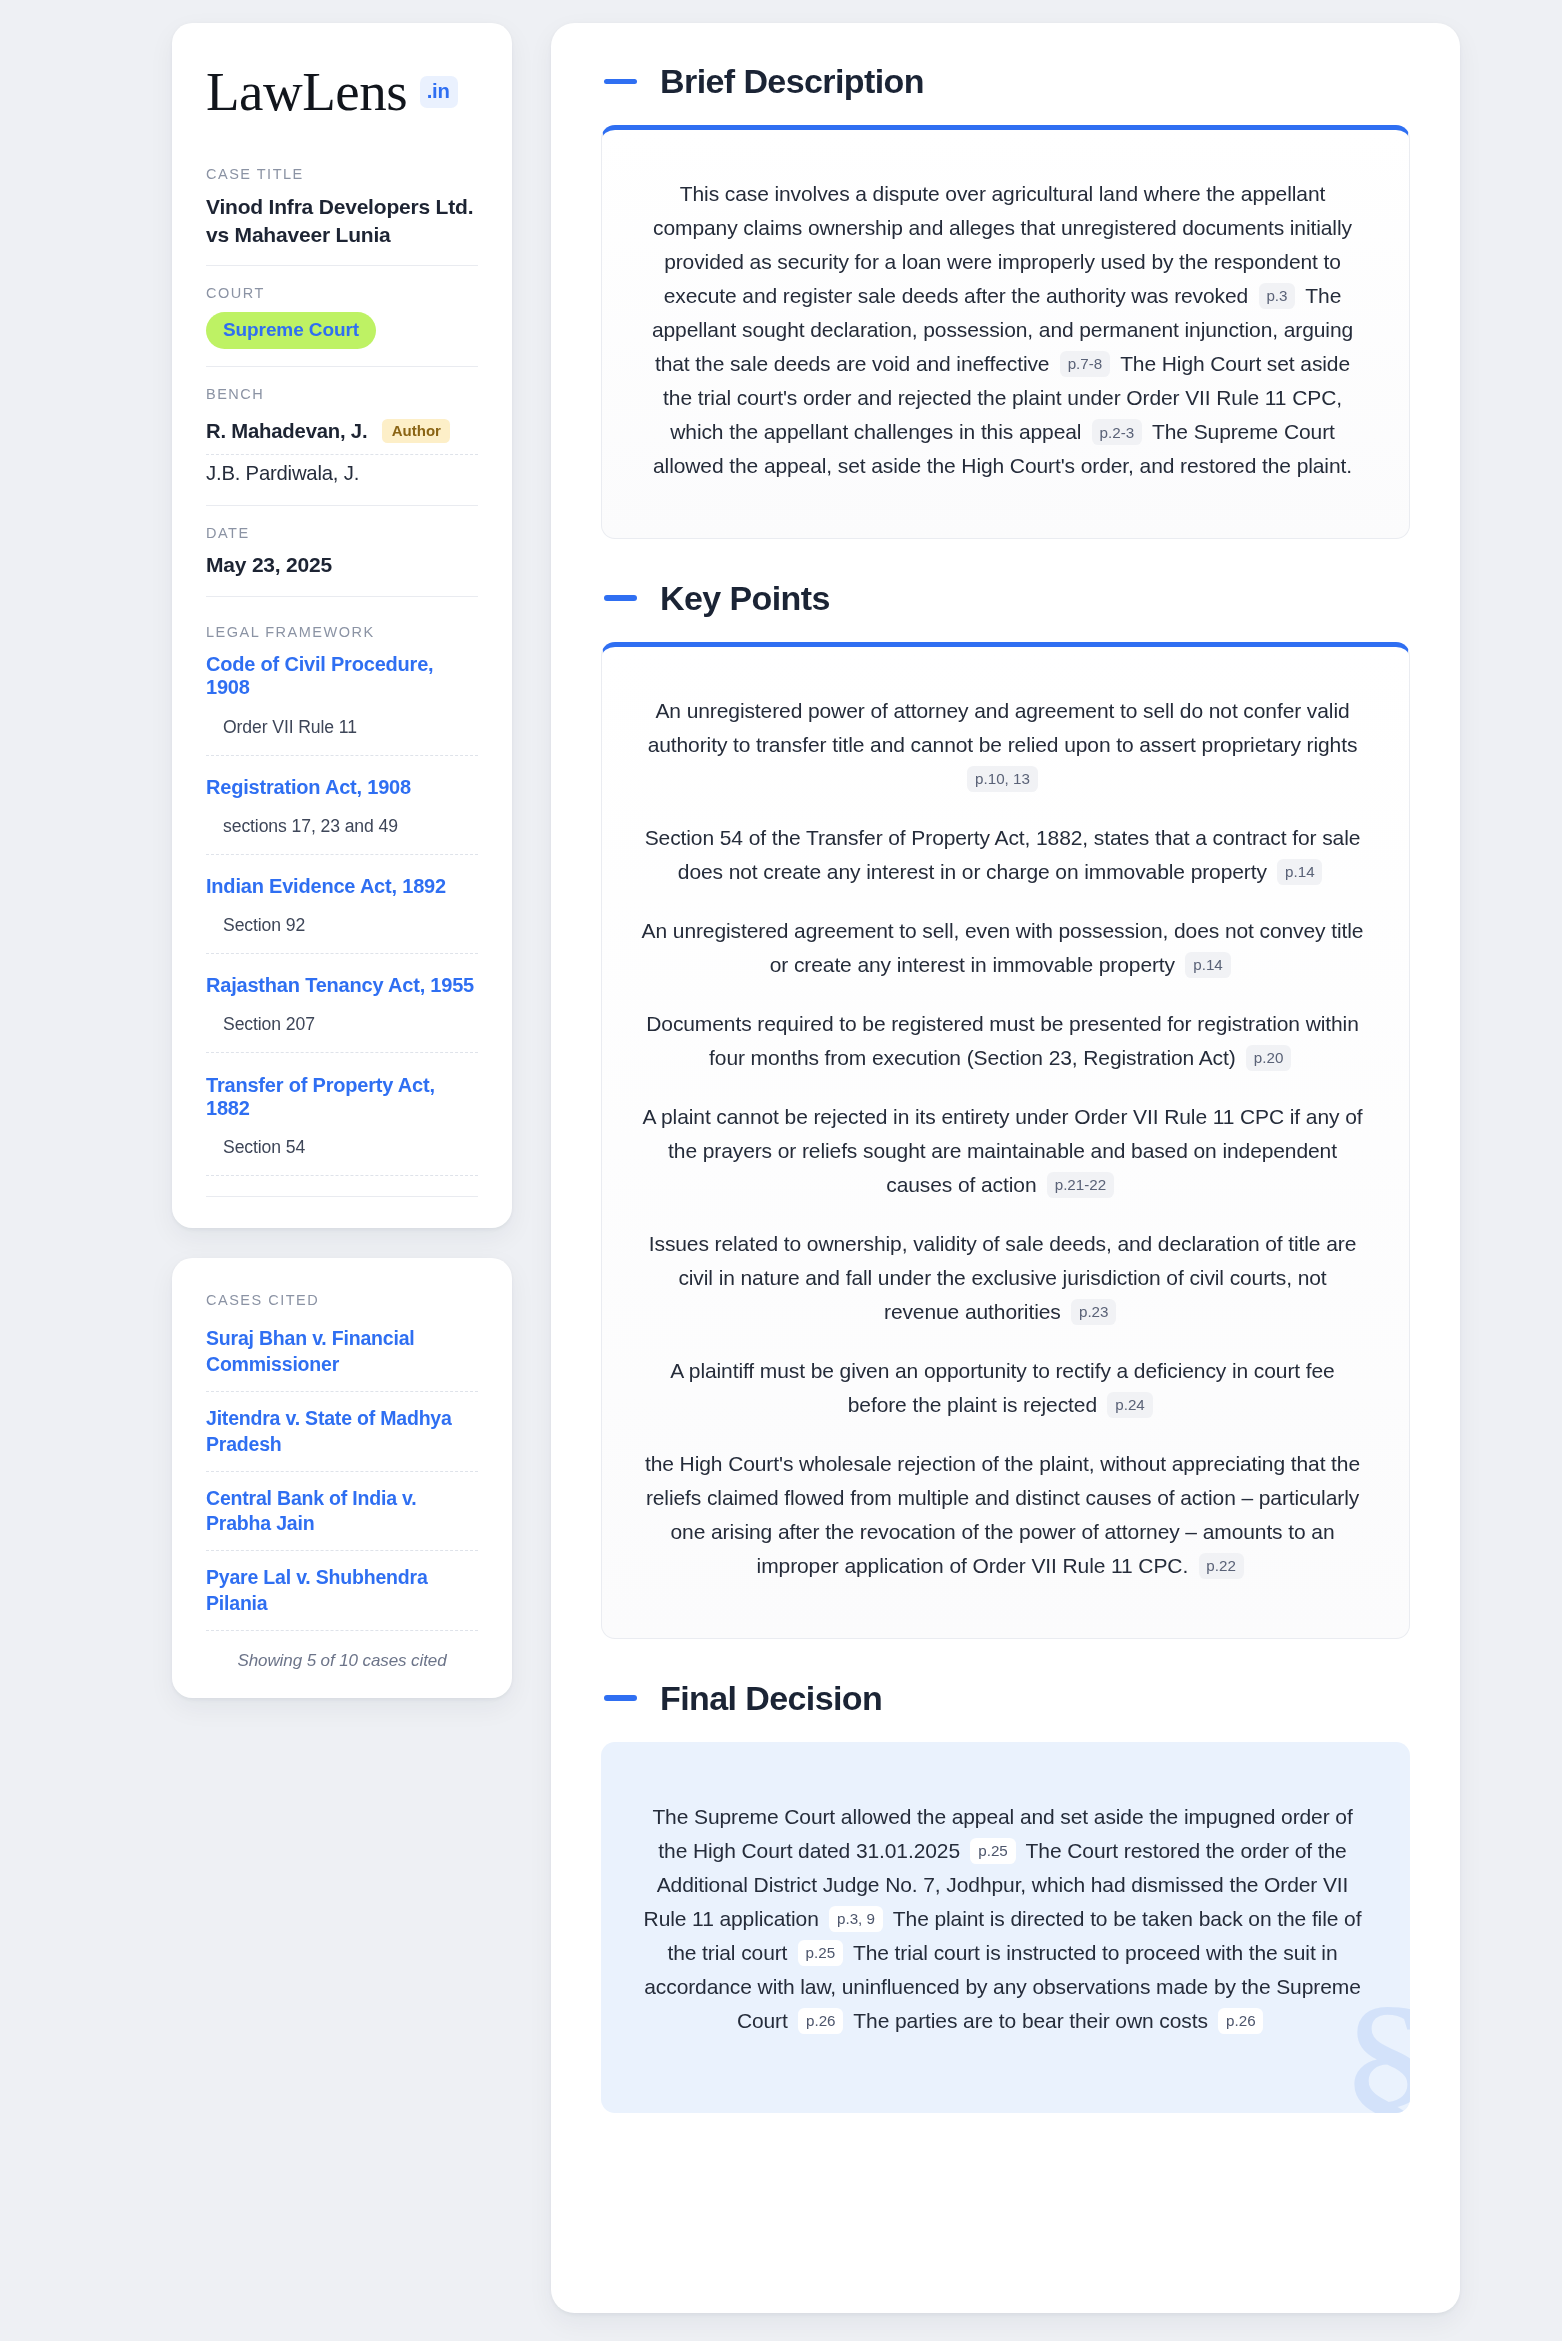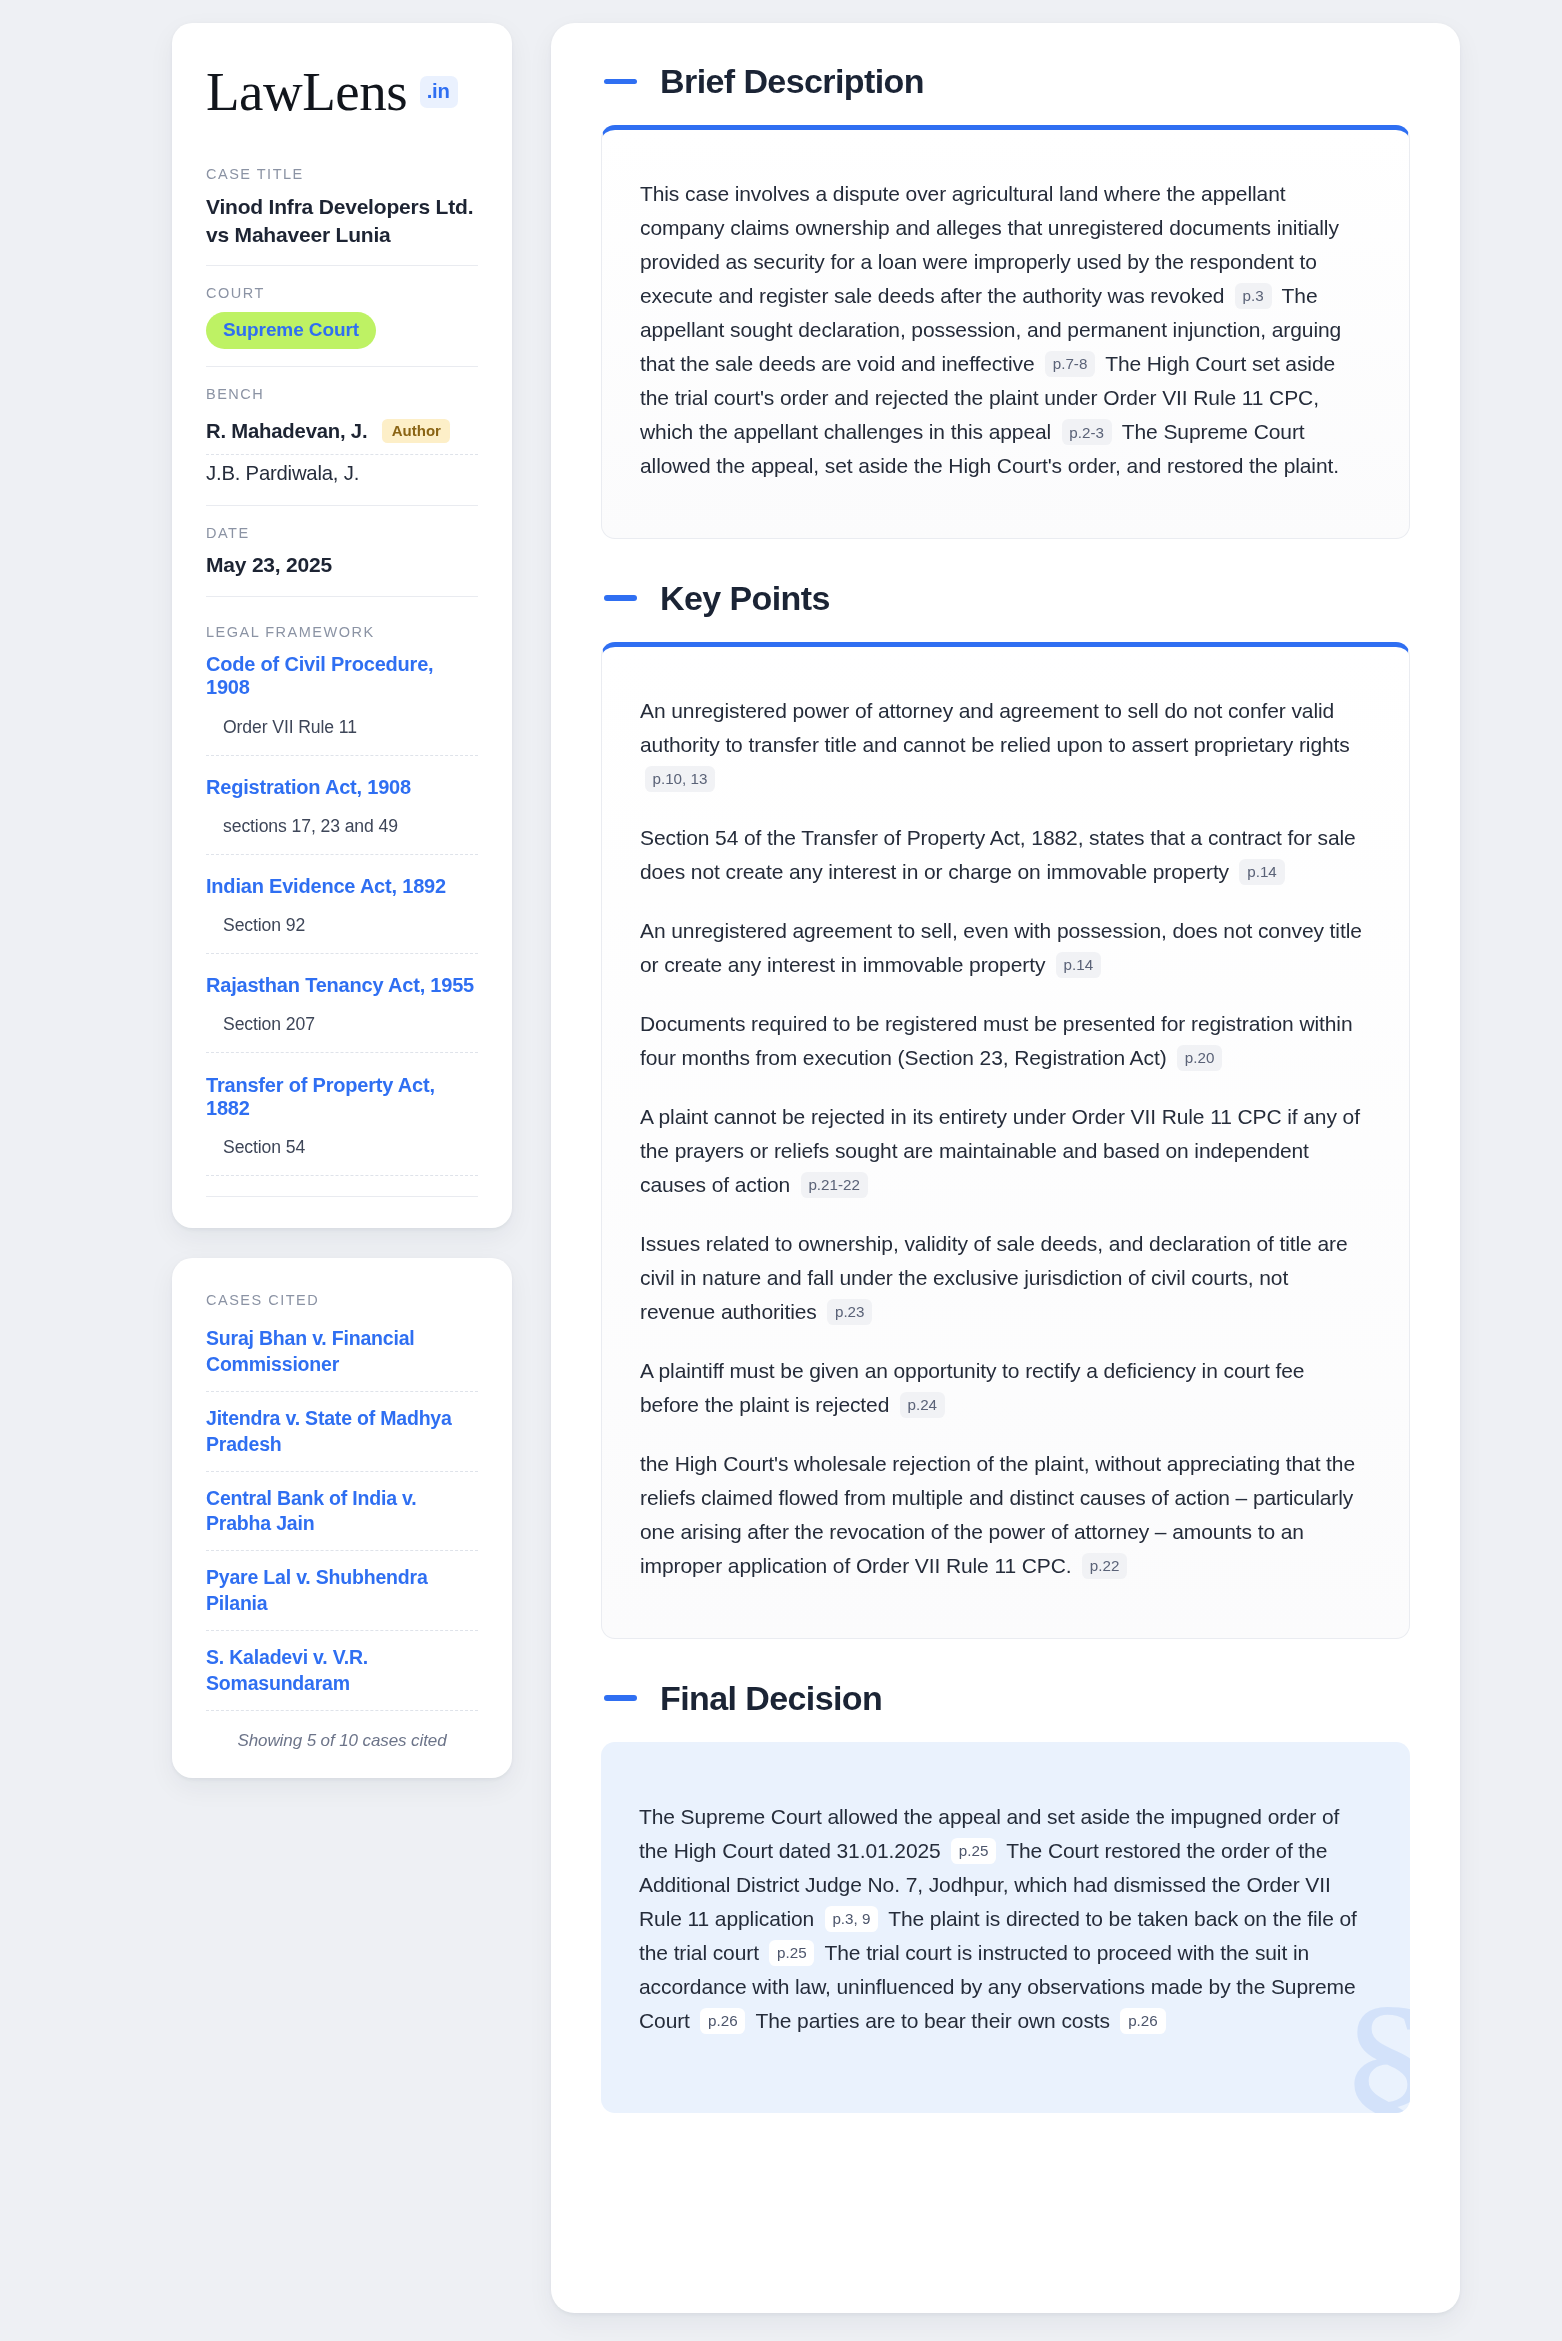--- a/index.html
+++ b/index.html
@@ -215,20 +215,21 @@
     background: #eaf2fd;
     border: none;
     padding: 58px 44px 75px 38px;
   }
 
   .body-text {
     font-size: 21px;
     line-height: 1.62;
     color: #252c3a;
     letter-spacing: -0.1px;
+    text-align: center;
   }
   .body-text + .body-text { margin-top: 25px; }
 
   .cite {
     display: inline-block;
     background: #f1f2f5;
     color: #5a6277;
     font-size: 15.2px;
     border-radius: 6.3px;
     padding: 3.1px 7.8px 3.9px 7.8px;
@@ -323,21 +324,20 @@
 
     </div>
 
     <div class="card cases-card">
       <div class="meta-label">CASES CITED</div>
       <div id="cases-list">
           <a class="case-link">Suraj Bhan v. Financial Commissioner</a>
           <a class="case-link">Jitendra v. State of Madhya Pradesh</a>
           <a class="case-link">Central Bank of India v. Prabha Jain</a>
           <a class="case-link">Pyare Lal v. Shubhendra Pilania</a>
-          <a class="case-link">S. Kaladevi v. V.R. Somasundaram</a>
         </div>
       <div class="cases-footer">Showing 5 of 10 cases cited</div>
     </div>
 
   </aside>
 
   <main class="main-panel">
 
     <section class="section">
       <div class="section-head">

